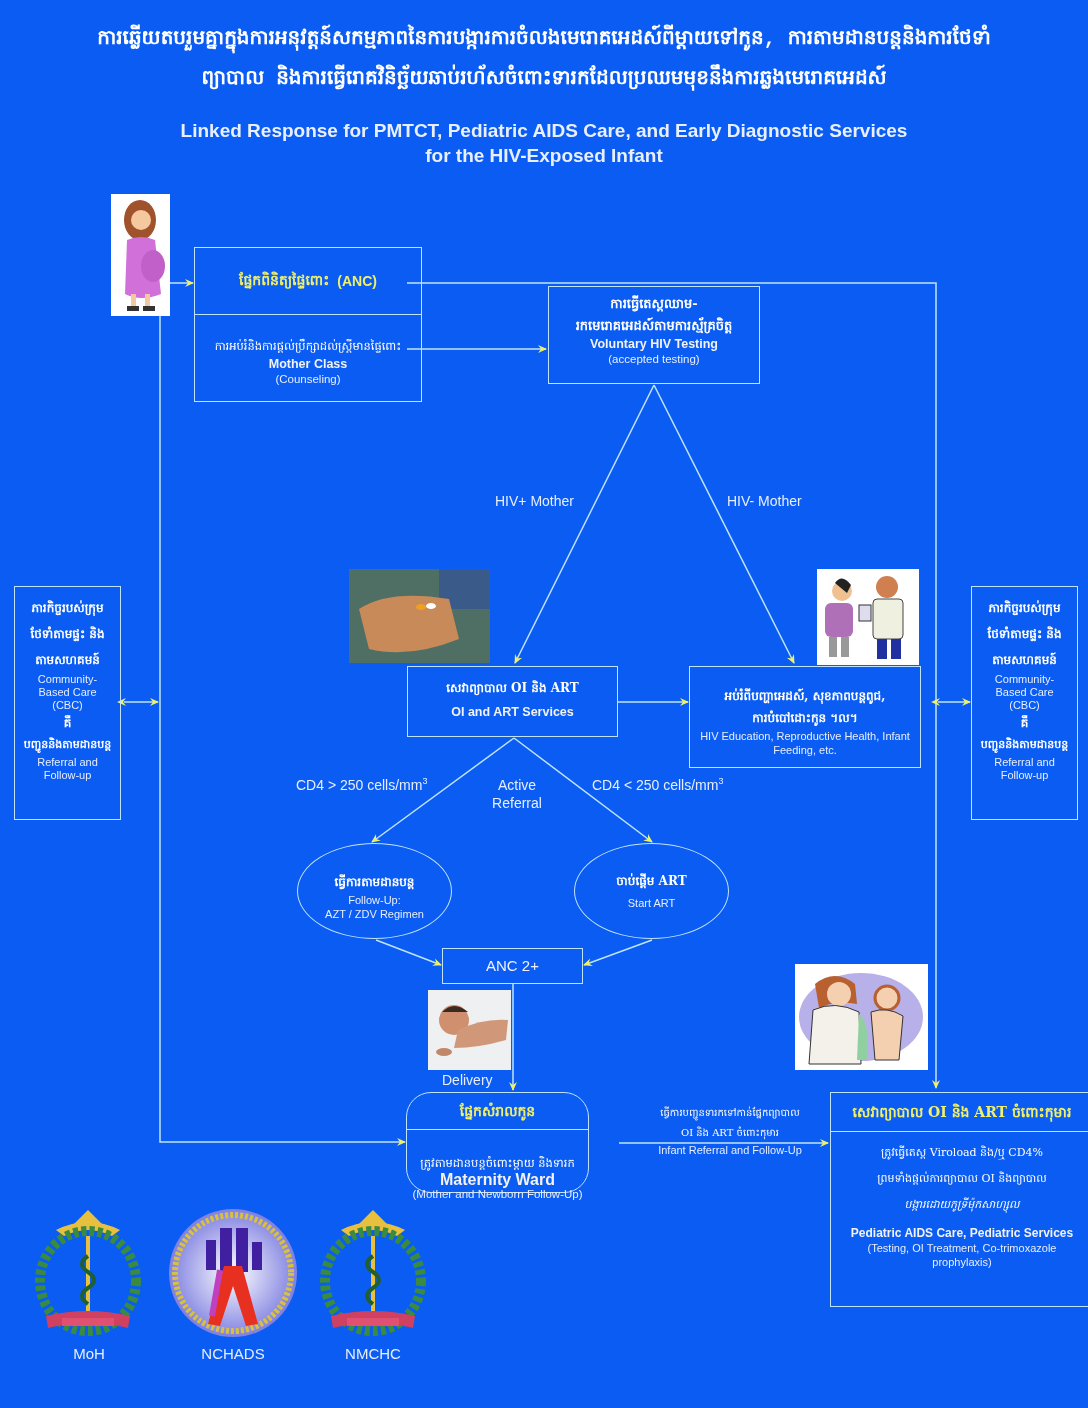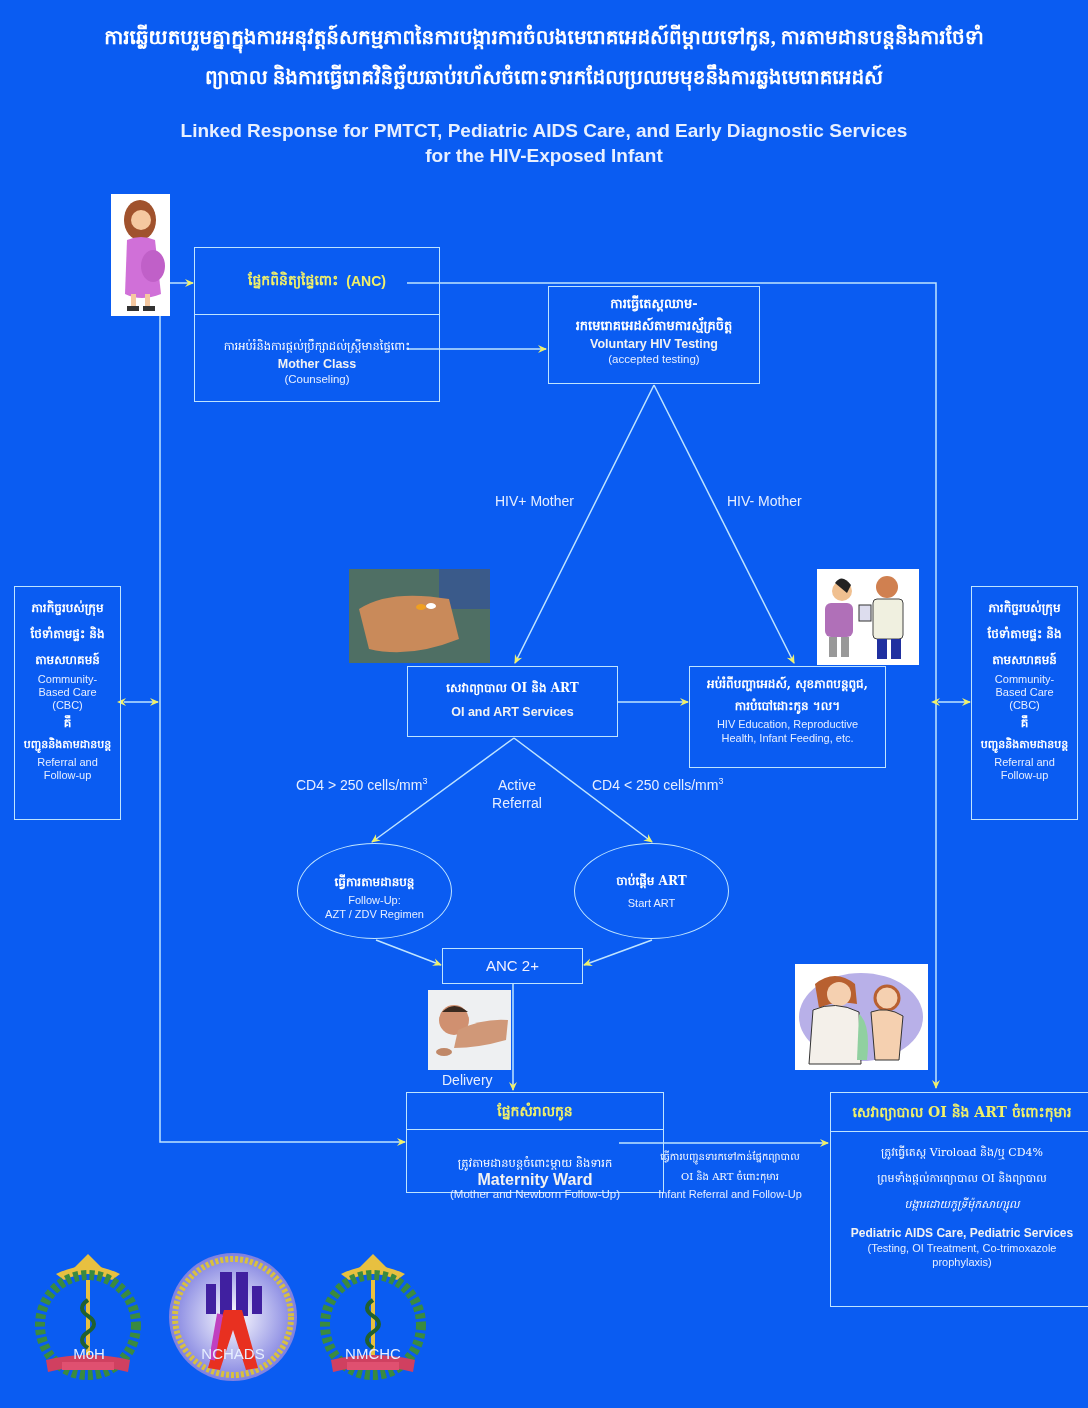--- a/index.html
+++ b/index.html
@@ -2,22 +2,22 @@
 <html><head>
 <meta charset="utf-8">
 <style>
   html, body { margin:0; padding:0; }
   body {
     width:1088px; height:1408px; position:relative; overflow:hidden;
     background:#0a5cf2;
     font-family:"Liberation Sans", sans-serif;
     color:#ffffff;
   }
-  .abs { position:absolute;margin-top:44px; }
-  .khmer-title { position:absolute; left:0; width:1088px; text-align:center; font-family:Liberation Serif, serif; font-weight:bold; color:#ffffff; font-size:20px; white-space:nowrap; }
+  .abs { position:absolute; }
+  .khmer-title { position:absolute; left:0; width:1088px; text-align:center; font-family:Liberation Mono, monospace; font-weight:bold; color:#ffffff; font-size:20px; white-space:nowrap; }
   .en-title { position:absolute; left:0; width:1088px; text-align:center; font-weight:bold; color:#e8f0ff; font-size:19px; line-height:25px; }
   .box { position:absolute; border:1.5px solid #bfe4ff; box-sizing:border-box; text-align:center; }
   .box .sep { border-top:1.5px solid #bfe4ff; }
   .kh { font-family:"DejaVu Serif", serif; font-weight:bold; font-size:13px; color:#ffffff; line-height:22px; }
   .kh-y { font-family:"DejaVu Serif", serif; font-weight:bold; font-size:14px; color:#f0f06a; }
   .en-b { font-weight:bold; font-size:12.5px; color:#f2f2f2; line-height:15px; }
   .en-s { font-size:11.5px; color:#e6eeff; line-height:14px; }
   .lbl { position:absolute; font-size:14px; color:#e6eeff; white-space:nowrap; }
   .ellipse { position:absolute; border:1.5px solid #bfe4ff; border-radius:50%; box-sizing:border-box; text-align:center; }
   .pic { position:absolute; background:#ffffff; overflow:hidden; }
@@ -78,21 +78,21 @@
     <circle cx="30" cy="26" r="10" fill="#f5c8a0"></circle>
     <path d="M16,46 Q30,40 44,46 L50,100 Q30,108 14,100 Z" fill="#d070d8"></path>
     <ellipse cx="42" cy="72" rx="12" ry="16" fill="#c060c8"></ellipse>
     <rect x="20" y="100" width="5" height="14" fill="#f5c8a0"></rect>
     <rect x="34" y="100" width="5" height="14" fill="#f5c8a0"></rect>
     <rect x="16" y="112" width="12" height="5" fill="#333"></rect>
     <rect x="32" y="112" width="12" height="5" fill="#333"></rect>
   </svg>
 </div>
 
-<div class="box" style="left:194px; top:247px; width:246px; height:155px;">
+<div class="box" style="left:194px; top:247px; width:228px; height:155px;">
   <div style="height:66px; display:flex; align-items:center; justify-content:center; gap:8px;">
     <span class="kh-y">ផ្នែកពិនិត្យផ្ទៃពោះ</span>
     <span style="font-weight:bold; font-size:14px; color:#f0f06a;">(ANC)</span>
   </div>
   <div class="sep" style="padding-top:20px;">
     <div class="kh" style="font-size:11.5px; font-weight:normal;">ការអប់រំនិងការផ្តល់ប្រឹក្សាដល់ស្ត្រីមានផ្ទៃពោះ</div>
     <div class="en-b">Mother Class</div>
     <div class="en-s">(Counseling)</div>
   </div>
 </div>
@@ -131,21 +131,21 @@
     <rect x="74" y="70" width="10" height="20" fill="#2030a0"></rect>
     <rect x="42" y="36" width="12" height="16" fill="#dde" stroke="#333"></rect>
   </svg>
 </div>
 
 <div class="box" style="left:407px; top:666px; width:211px; height:71px; padding-top:10px;">
   <div class="kh" style="font-size:12px;">សេវាព្យាបាល OI និង ART</div>
   <div class="en-b" style="margin-top:6px;">OI and ART Services</div>
 </div>
 
-<div class="box" style="left:689px; top:666px; width:197px; height:102px; padding-top:6px;">
+<div class="box" style="left:689px; top:666px; width:232px; height:102px; padding-top:18px;">
   <div class="kh" style="font-size:12px;">អប់រំពីបញ្ហាអេដស៍, សុខភាពបន្តពូជ,</div>
   <div class="kh" style="font-size:12px;">ការបំបៅដោះកូន ។ល។</div>
   <div class="en-s" style="font-size:11px; padding:0 10px;">HIV Education, Reproductive Health, Infant Feeding, etc.</div>
 </div>
 
 <div class="box" style="left:14px; top:586px; width:107px; height:234px; padding-top:8px;">
   <div class="kh" style="font-size:12px; line-height:26px;">ភារកិច្ចរបស់ក្រុម</div>
   <div class="kh" style="font-size:12px; line-height:26px;">ថែទាំតាមផ្ទះ និង</div>
   <div class="kh" style="font-size:12px; line-height:26px;">តាមសហគមន៍</div>
   <div class="en-s" style="font-size:11px; line-height:13px;">Community-</div>
@@ -196,21 +196,21 @@
   <svg width="83" height="80">
     <rect width="83" height="80" fill="#eef0f2"></rect>
     <circle cx="26" cy="30" r="15" fill="#d09070"></circle>
     <path d="M14,22 Q26,10 40,22" fill="#3a2a20"></path>
     <path d="M30,40 Q55,28 80,30 L78,50 Q50,58 26,58 Z" fill="#d09878"></path>
     <ellipse cx="16" cy="62" rx="8" ry="4" fill="#c08868"></ellipse>
   </svg>
 </div>
 <div class="lbl" style="left:442px; top:1072px;">Delivery</div>
 
-<div class="box" style="left:406px; top:1092px; width:258px; height:101px;">
+<div class="box" style="left:406px; top:1092px; width:183px; height:101px;border-radius:25px;">
   <div style="height:36px; line-height:36px;" class="kh-y">ផ្នែកសំរាលកូន</div>
   <div class="sep" style="padding-top:24px;">
     <div class="kh" style="font-size:11.5px; font-weight:normal; line-height:18px;">ត្រូវតាមដានបន្តចំពោះម្តាយ និងទារក</div>
     <div class="en-b" style="font-size:16px;">Maternity Ward</div>
     <div class="en-s">(Mother and Newborn Follow-Up)</div>
   </div>
 </div>
 
 <div class="abs" style="left:640px; top:1103px; width:180px; text-align:center;">
   <div class="kh" style="font-size:10px; font-weight:normal; line-height:20px;">ធ្វើការបញ្ជូនទារកទៅកាន់ផ្នែកព្យាបាល</div>

